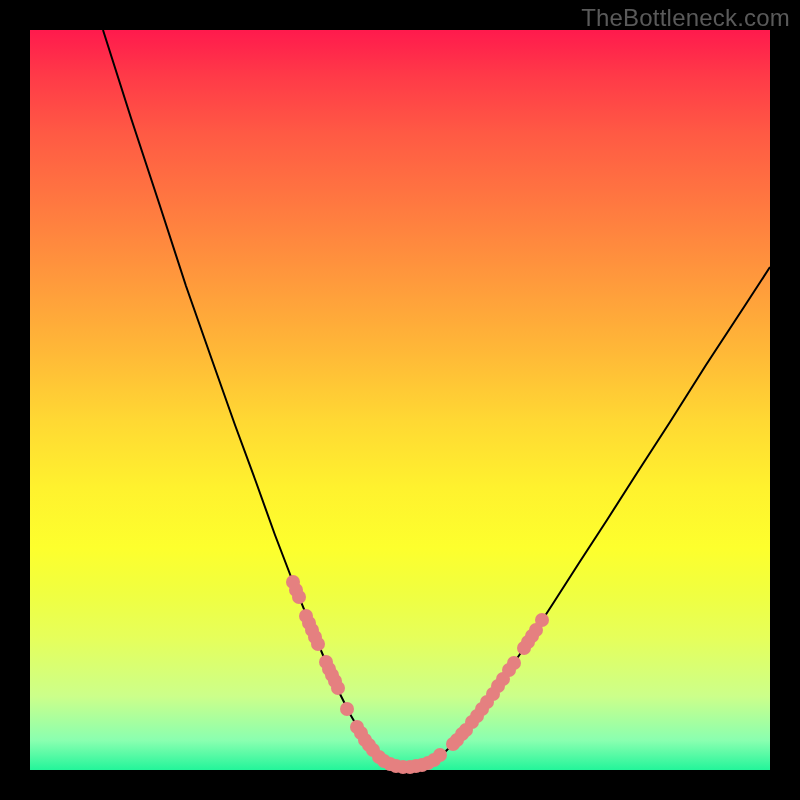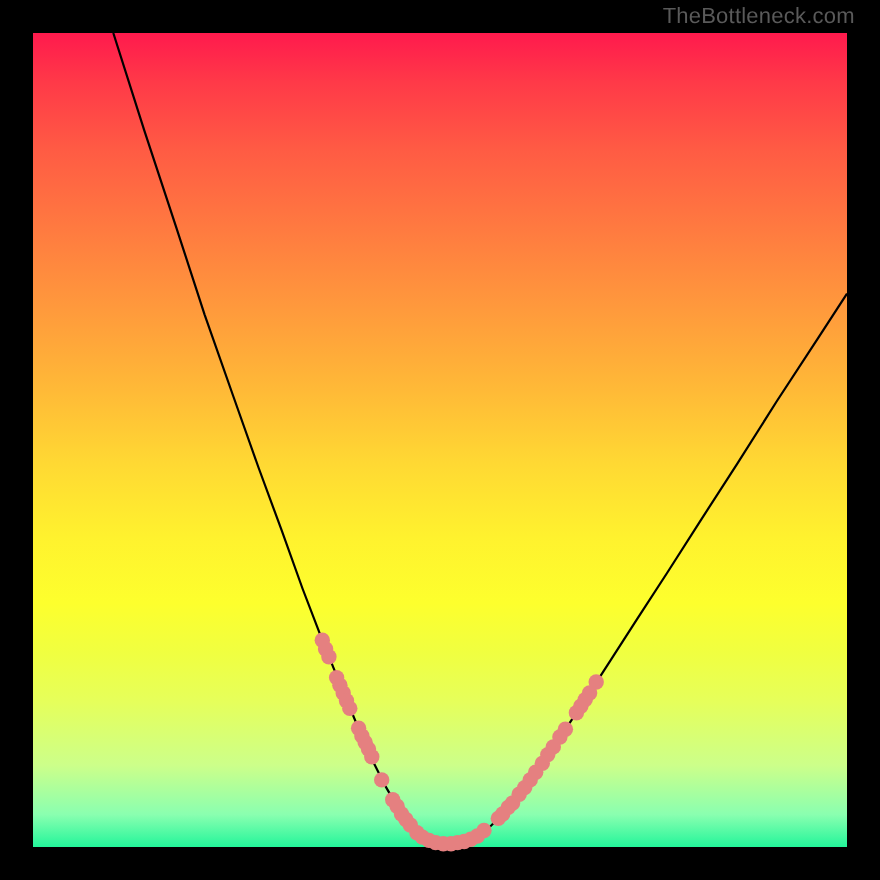--- a/index.html
+++ b/index.html
@@ -30,23 +30,23 @@
       #f0ff40 76%,
       #e6ff5a 82%,
       #ccff8a 90%,
       #8affb0 96%,
       #23f59a 100%
     );
   }
   .watermark {
     position: absolute;
     top: 4px;
-    right: 23px;
+    right: 10px;
     color: #5a5a5a;
-    font-size: 20px;
+    font-size: 24px;
     font-weight: 500;
     letter-spacing: 0.2px;
     z-index: 5;
   }
   svg.plot {
     position: absolute;
     left: 0;
     top: 0;
     width: 740px;
     height: 740px;

